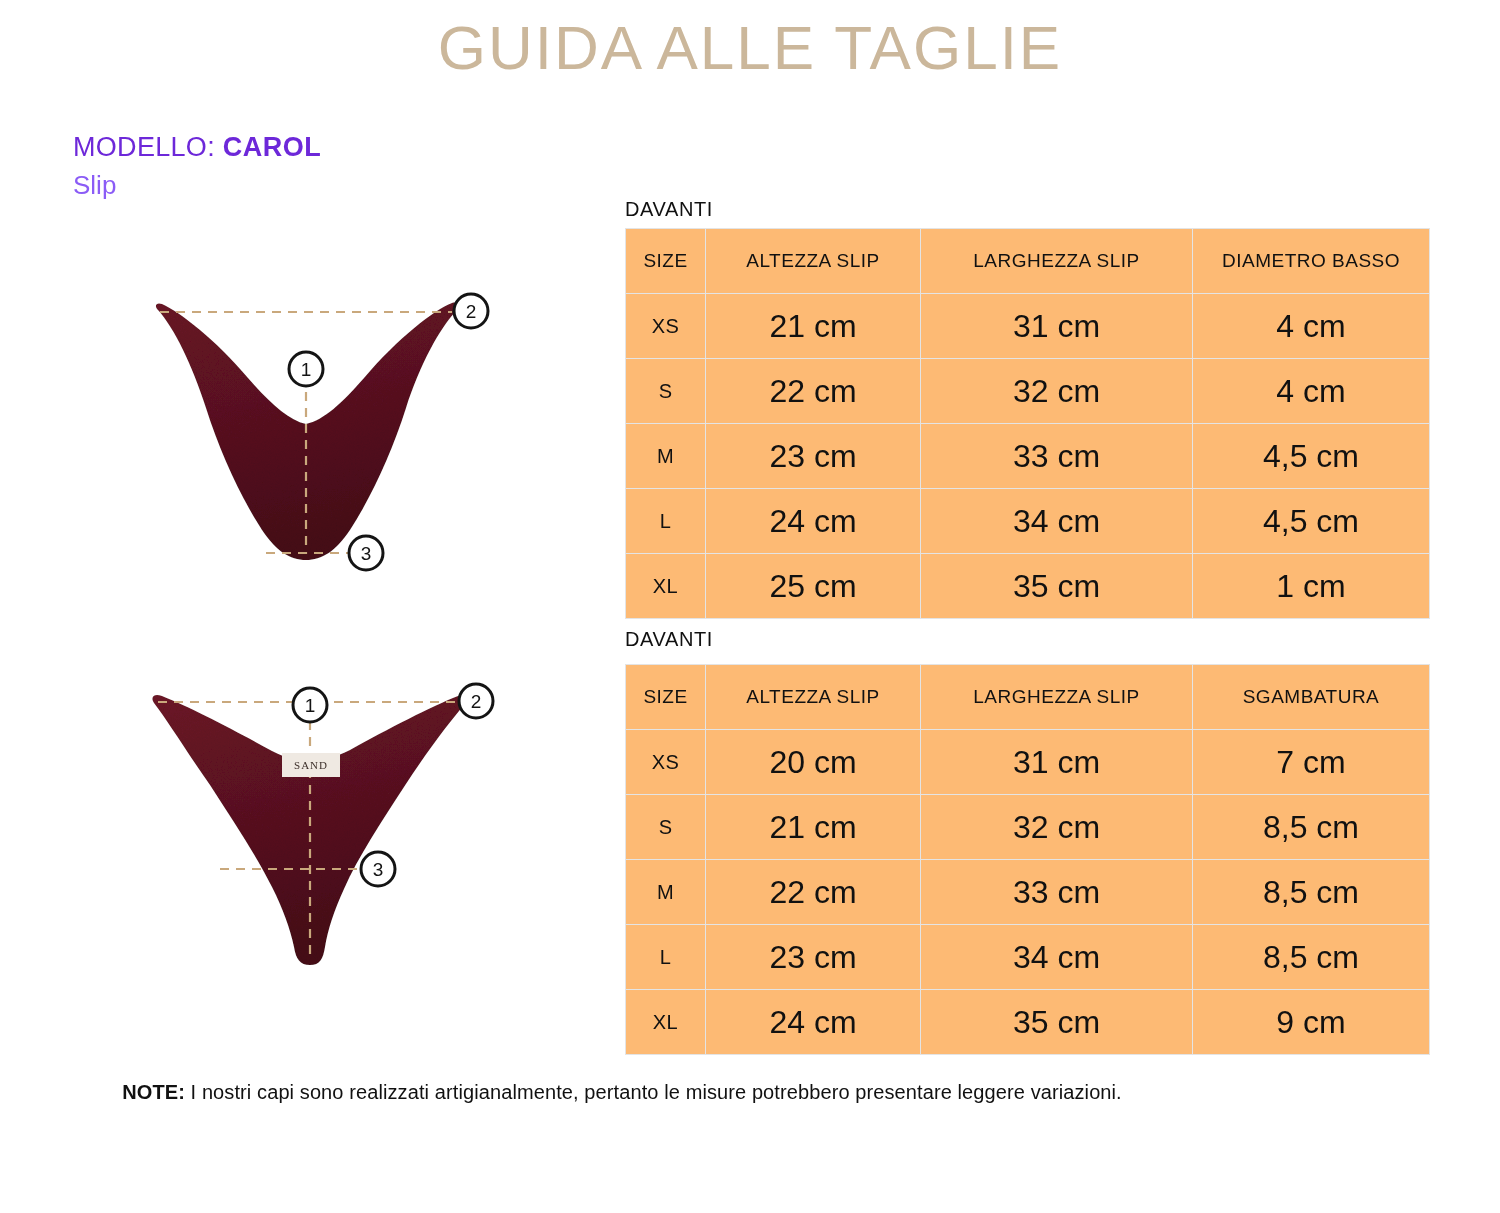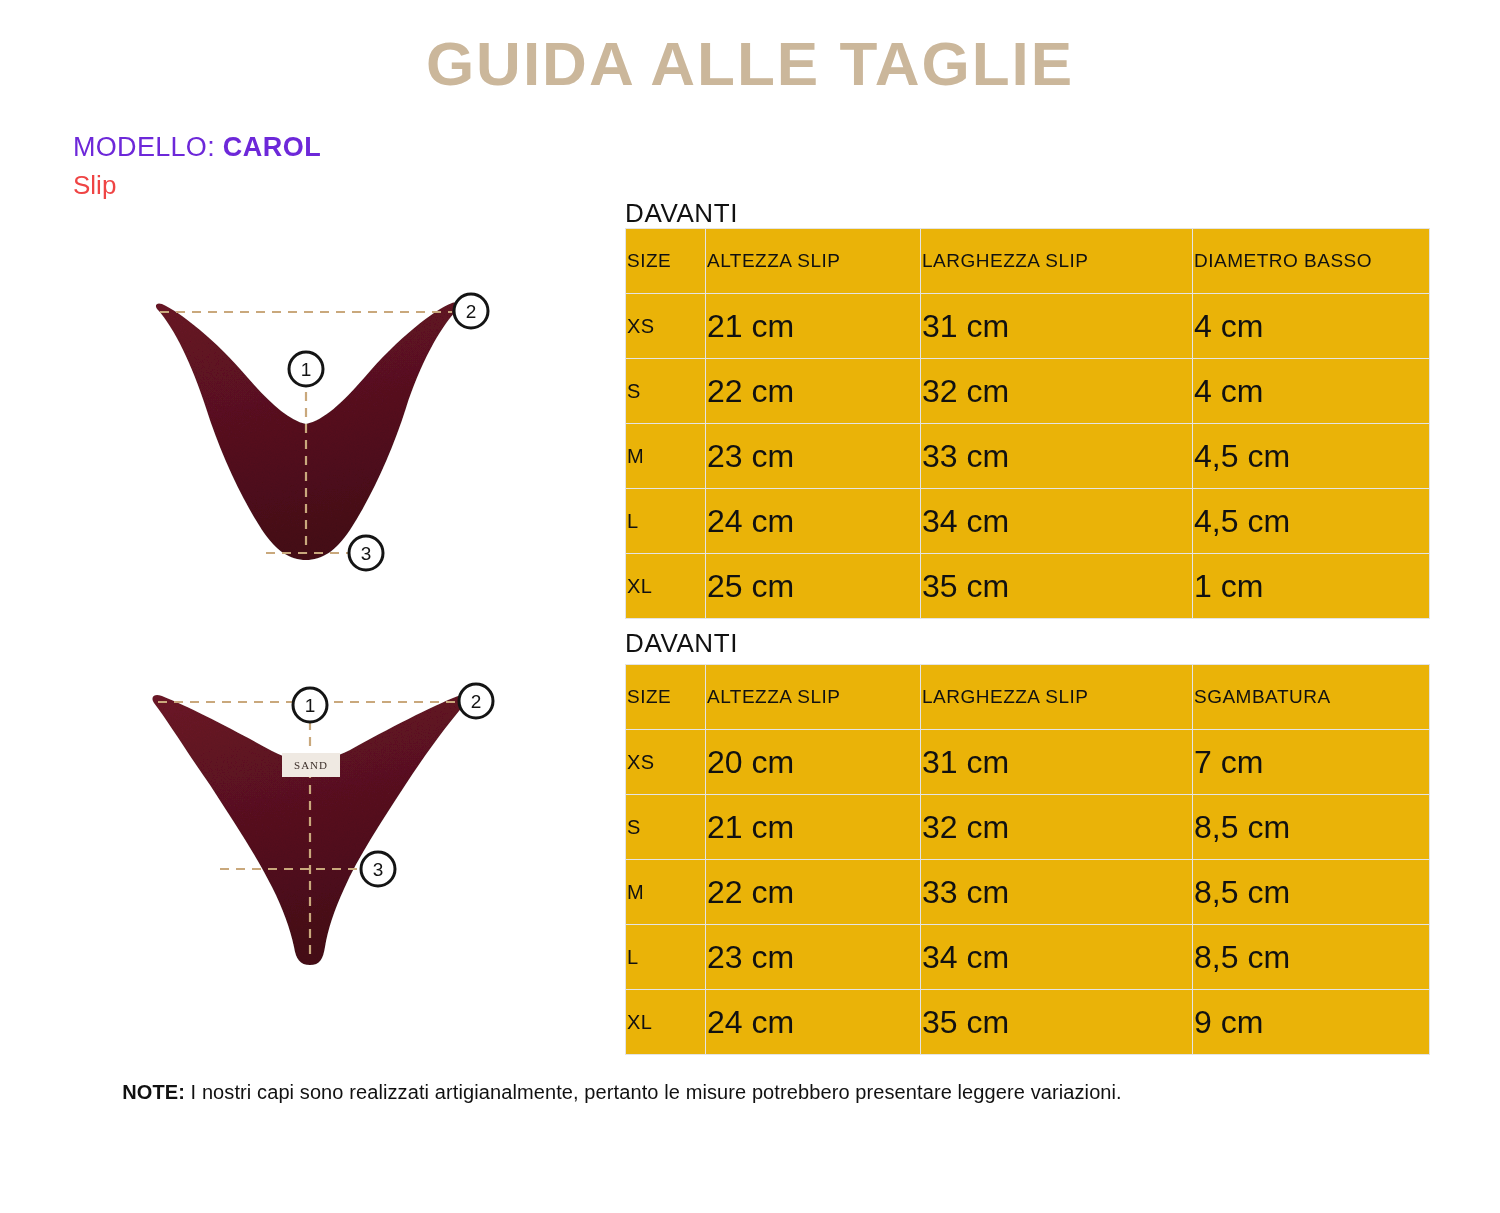--- a/index.html
+++ b/index.html
@@ -12,27 +12,27 @@
     height: 1213px;
     position: relative;
     font-family: "Liberation Sans", sans-serif;
     color: #1a1a1a;
     overflow: hidden;
   }
 
   
   .page-title {
     position: absolute;
-    top: 28px;
+    top: 12px;
     left: 0;
     width: 1500px;
     text-align: center;
     font-size: 62px;
     letter-spacing: 2px;
-    font-weight: 700;
+    font-weight: 400;
     color: #cbb79b;
     font-family: "Liberation Sans", sans-serif;
   }
 
   
   .model-block {
     position: absolute;
     top: 132px;
     left: 73px;
   }
@@ -44,36 +44,36 @@
     line-height: 1.18;
     white-space: nowrap;
   }
   .model-line .model-name {
     font-weight: 700;
     letter-spacing: 0.5px;
   }
   .model-sub {
     font-size: 26px;
     font-weight: 300;
-    color: #ef4444;
+    color: #8b5cf6;
     margin-top: 6px;
   }
 
   
   .illus {
     position: absolute;
   }
   #illus-front { left: 120px; top: 268px; width: 400px; height: 330px; }
   #illus-back  { left: 120px; top: 655px; width: 400px; height: 340px; }
   .illus svg { display: block; width: 100%; height: 100%; }
 
   
   .section-label {
     position: absolute;
-    font-size: 26px;
+    font-size: 20px;
     font-weight: 400;
     letter-spacing: 0.6px;
     color: #111;
     font-family: "Liberation Sans", sans-serif;
   }
   #label-davanti { left: 625px; top: 198px; }
   #label-dietro  { left: 625px; top: 628px; }
 
   
   .size-table {
@@ -82,23 +82,23 @@
     width: 804px;
     border-collapse: collapse;
     table-layout: fixed;
   }
   #table-davanti { top: 228px; }
   #table-dietro  { top: 664px; }
 
   .size-table th,
   .size-table td {
     border: 1px solid #e4e4e4;
-    text-align: left;
+    text-align: center;
     vertical-align: middle;
-    background: #eab308;
+    background: #fdba74;
   }
   .size-table th {
     height: 62px;
     font-size: 19px;
     font-weight: 400;
     letter-spacing: 0.5px;
     color: #111;
   }
   .size-table td {
     height: 62px;

